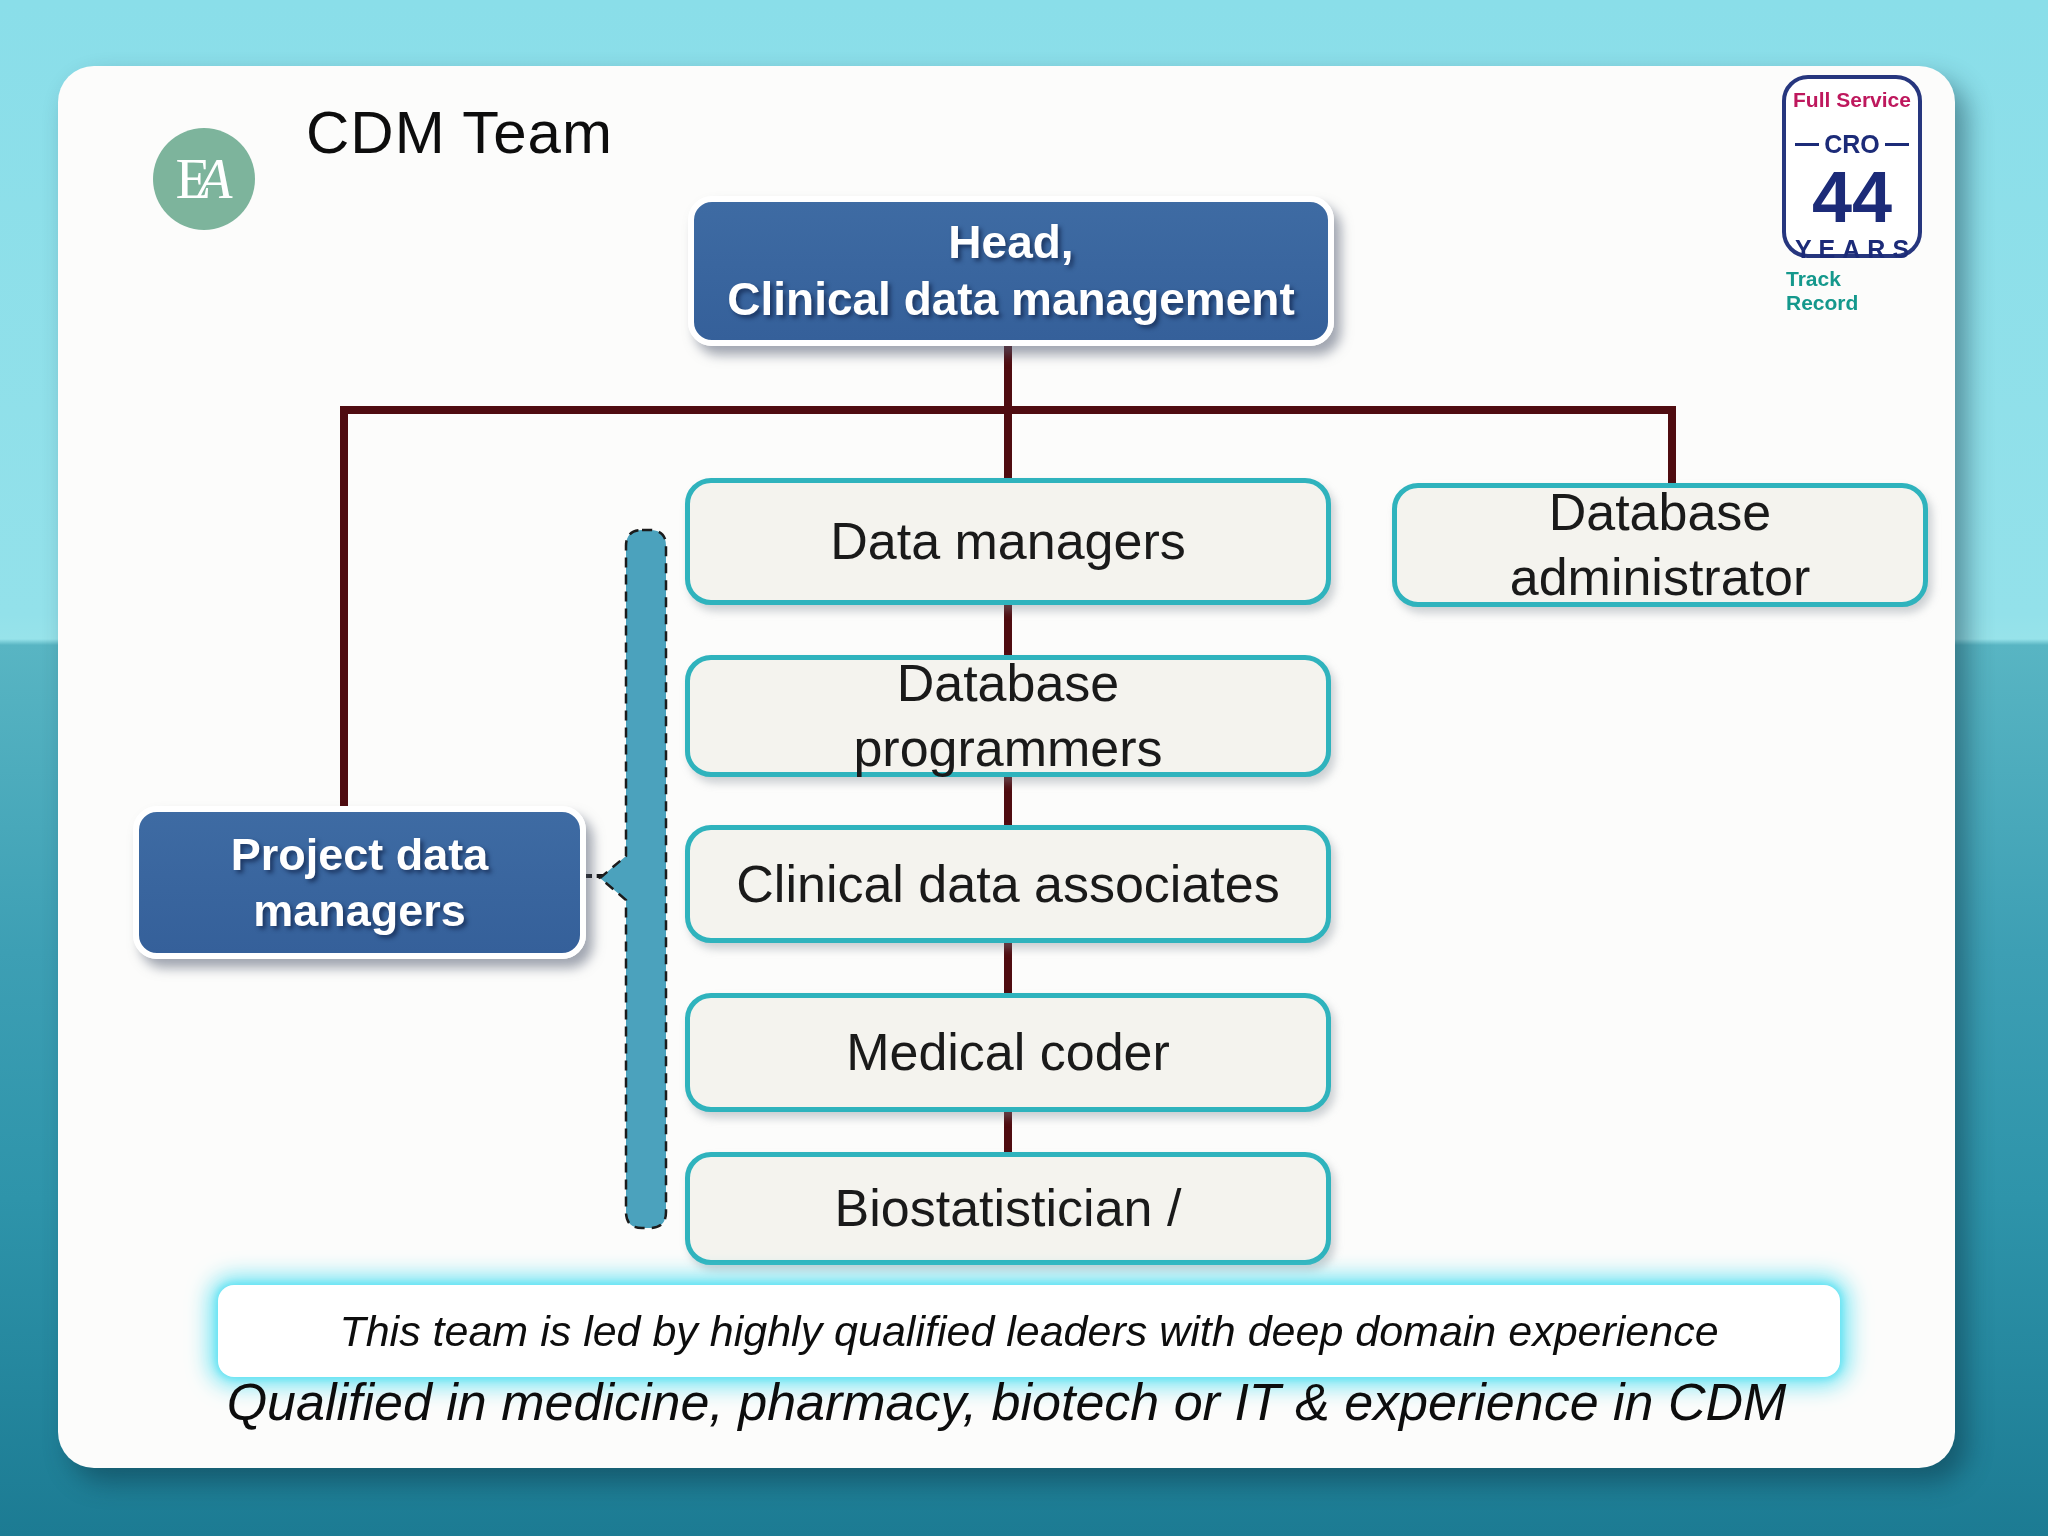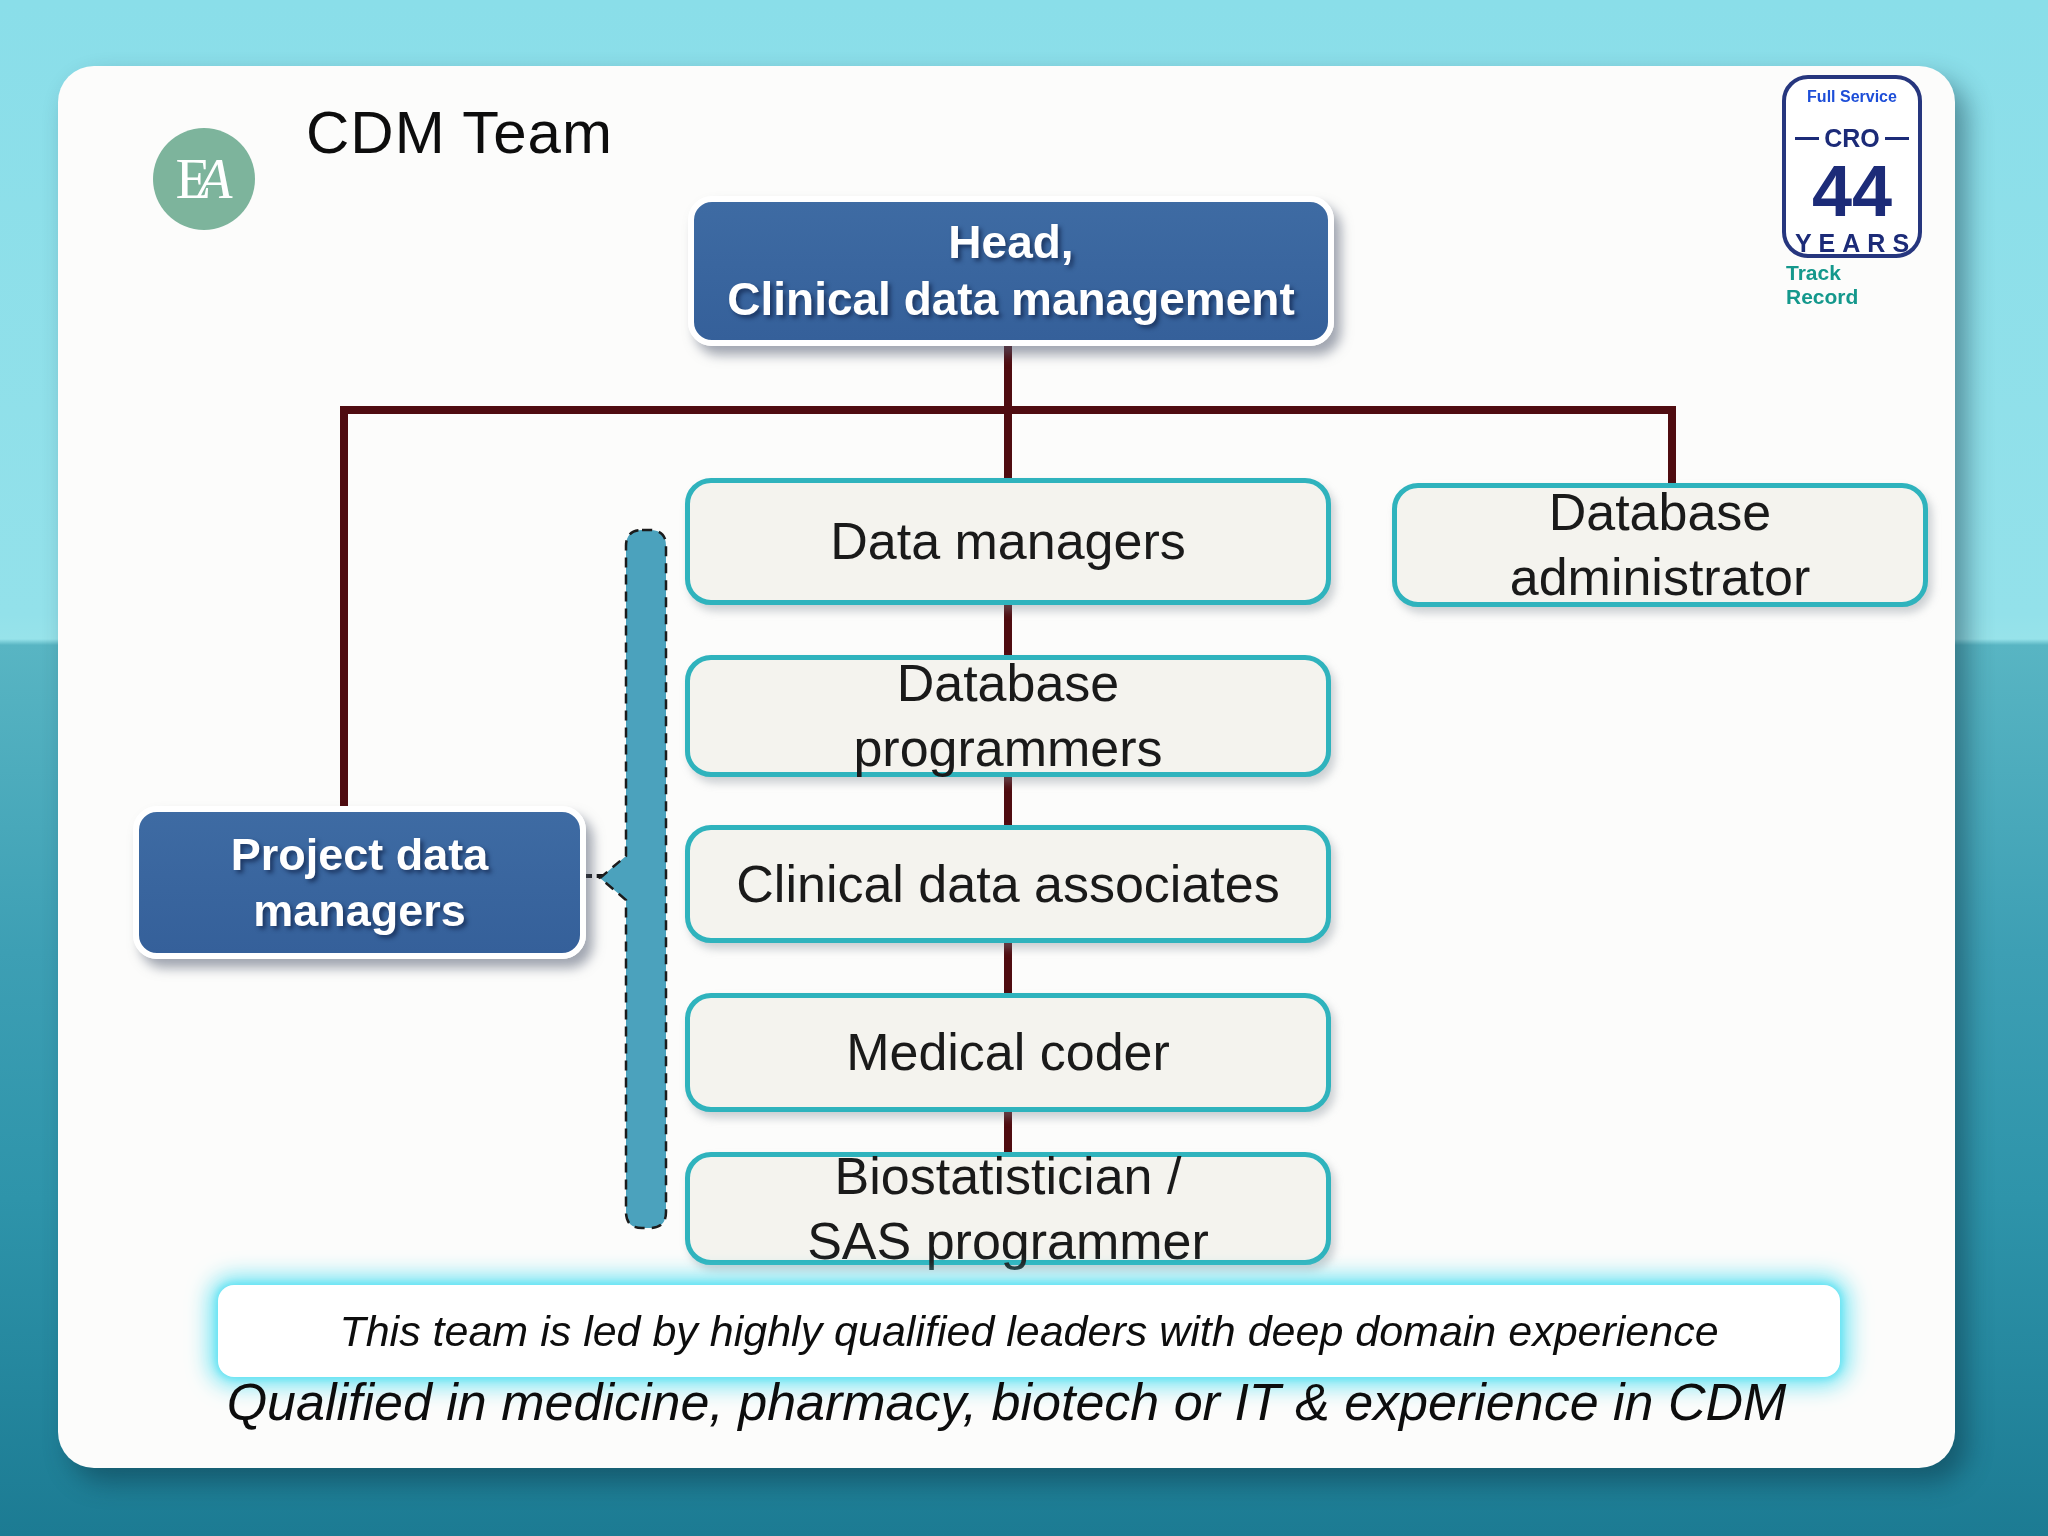--- a/index.html
+++ b/index.html
@@ -23,21 +23,21 @@
   
   .title{
     position:absolute;left:306px;top:98px;font-size:60px;color:#0d0d0d;letter-spacing:1px;z-index:3;text-align:center;
   }
   
   .badge{
     position:absolute;left:1782px;top:75px;width:140px;height:183px;
     border:4px solid #26367e;border-radius:26px;background:#ffffff;
     display:flex;flex-direction:column;align-items:center;padding-top:9px;z-index:3;
   }
-  .badge .t-teal{color:#1d4ed8;font-weight:bold;font-size:16px;line-height:1.15;}
+  .badge .t-teal{color:#be185d;font-weight:bold;font-size:21px;line-height:1.15;}
   .badge .cro-row{display:flex;align-items:center;gap:5px;margin-top:18px;}
   .badge .dash{width:24px;height:3px;background:#1c2b78;}
   .badge .cro{color:#1c2b78;font-weight:bold;font-size:25px;}
   .badge .num{color:#1c2b78;font-weight:bold;font-size:72px;line-height:1.0;margin-top:2px;}
   .badge .years{color:#1c2b78;font-weight:bold;font-size:25px;letter-spacing:7px;padding-left:7px;margin-top:2px;}
   .badge .track{color:#14988c;font-weight:bold;font-size:21px;margin-top:3px;}
   
   .line{position:absolute;background:#4f0c10;z-index:1;}
   .dashline{position:absolute;left:584px;top:874px;width:46px;height:0;border-top:4px dashed #111;z-index:1;}
   
@@ -139,20 +139,19 @@
   <div class="obox" style="top:825px;height:118px;">
     <div>Clinical data associates</div>
     <div></div>
   </div>
   <div class="obox" style="top:993px;height:119px;">
     <div>Medical coder</div>
     <div></div>
   </div>
   <div class="obox" style="top:1152px;height:113px;">
     <div>Biostatistician /</div>
-    <div>SAS programmer</div>
   </div>
 
   <div class="callout">
     <div>This team is led by highly qualified leaders with deep domain experience</div>
   </div>
   <div class="subtext">Qualified in medicine, pharmacy, biotech or IT &amp; experience in CDM</div>
 </div>
 
 </body></html>

